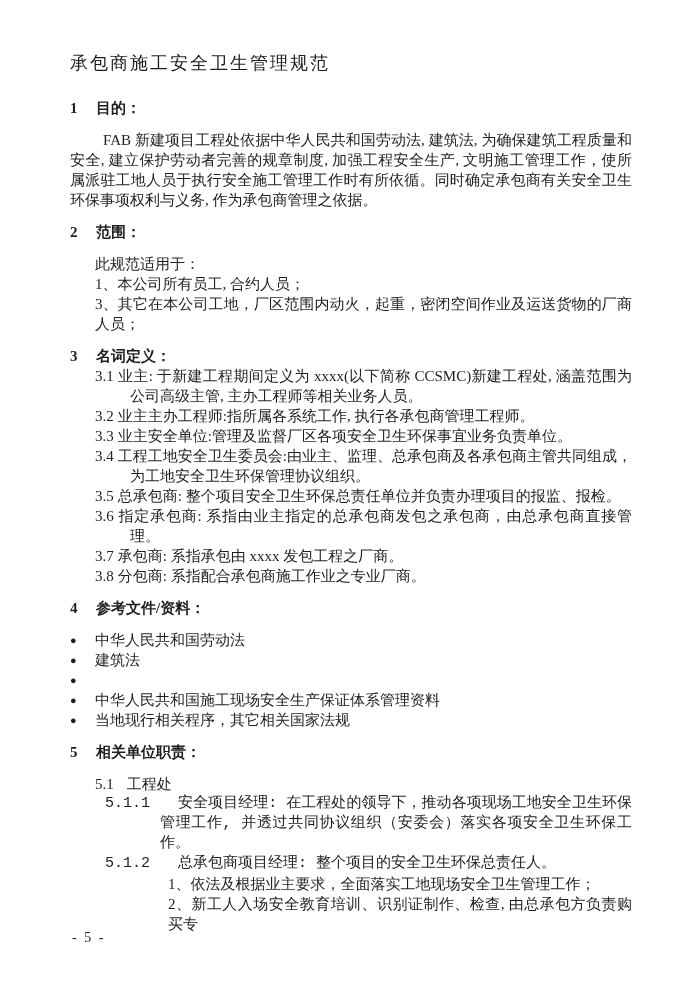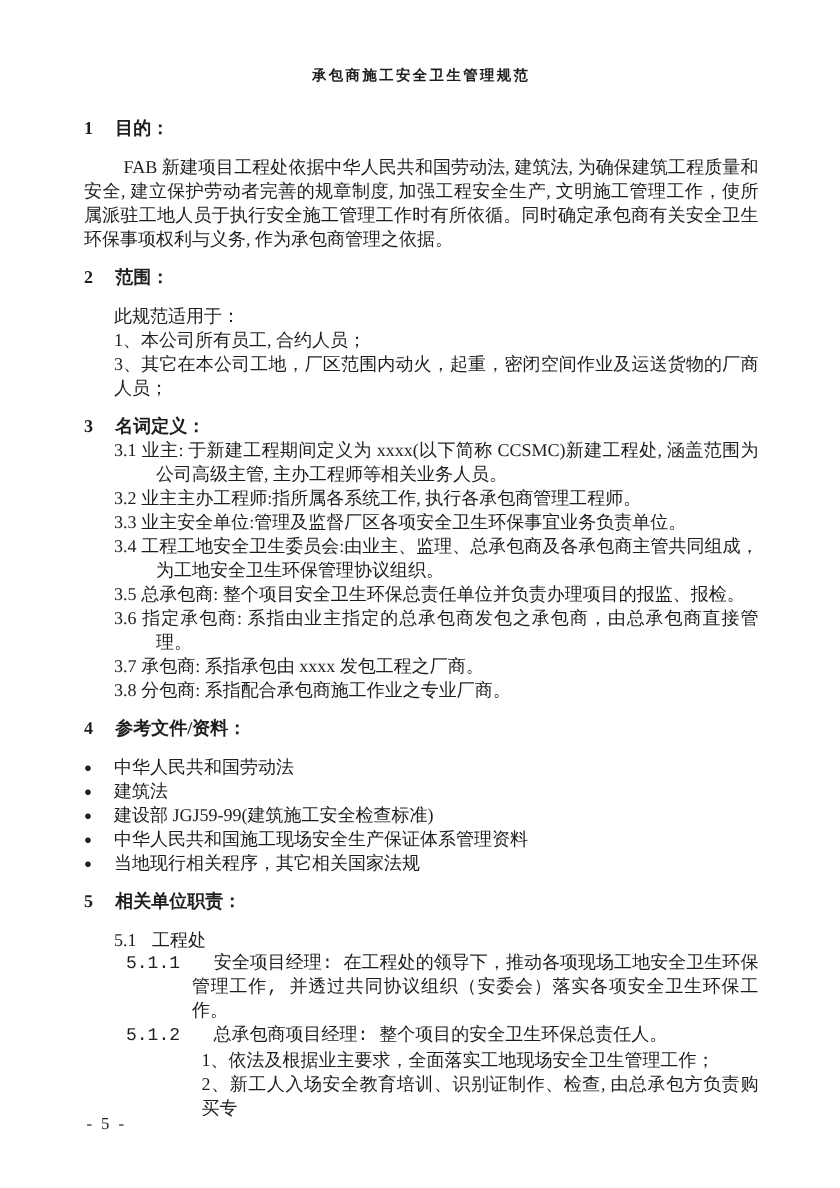--- a/index.html
+++ b/index.html
@@ -16,24 +16,24 @@
     overflow: hidden;
   }
   .content {
     position: absolute;
     top: 50px;
     left: 70px;
     width: 562px;
   }
   .doc-title {
     margin: 0 0 22px 0;
-    font-size: 12px;
+    font-size: 18px;
     line-height: 26px;
-    font-weight: 700;
-    text-align: center;
+    font-weight: 400;
+    text-align: left;
     letter-spacing: 2px;
   }
   .sec-head {
     display: flex;
     font-weight: bold;
     margin-top: 12px;
   }
   .sec-head .num { width: 26px; flex: none; }
   .sec-head.gap-below { margin-bottom: 12px; }
   .purpose-para {
@@ -130,21 +130,20 @@
         <p class="ref-item">
             <span class="bullet">●</span>
             <span>中华人民共和国劳动法</span>
           </p>
         <p class="ref-item">
             <span class="bullet">●</span>
             <span>建筑法</span>
           </p>
         <p class="ref-item">
             <span class="bullet">●</span>
-            <span>建设部 JGJ59-99(建筑施工安全检查标准)</span>
           </p>
         <p class="ref-item">
             <span class="bullet">●</span>
             <span>中华人民共和国施工现场安全生产保证体系管理资料</span>
           </p>
         <p class="ref-item">
             <span class="bullet">●</span>
             <span>当地现行相关程序，其它相关国家法规</span>
           </p>
       </div>

